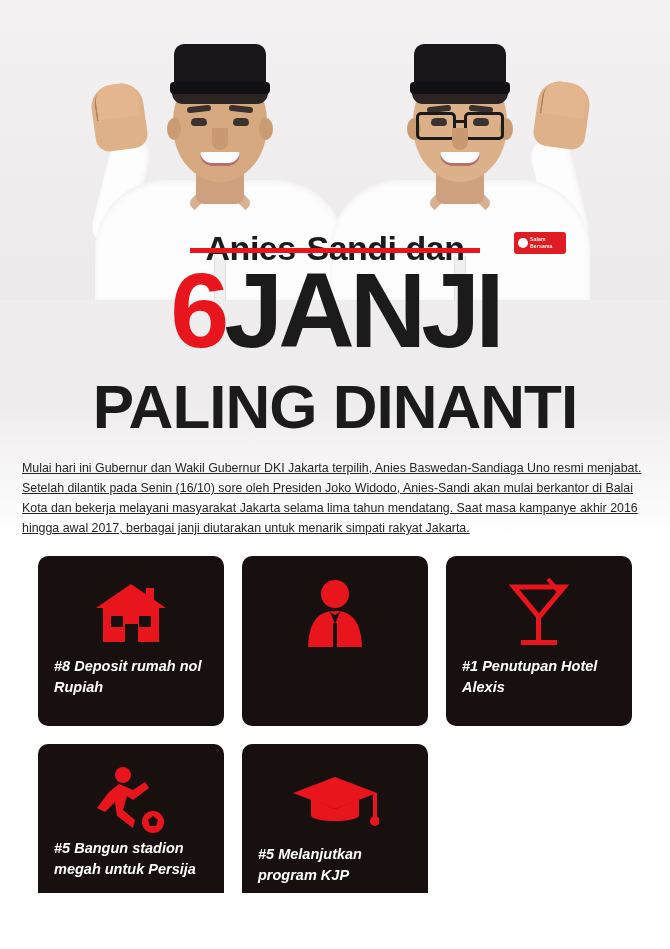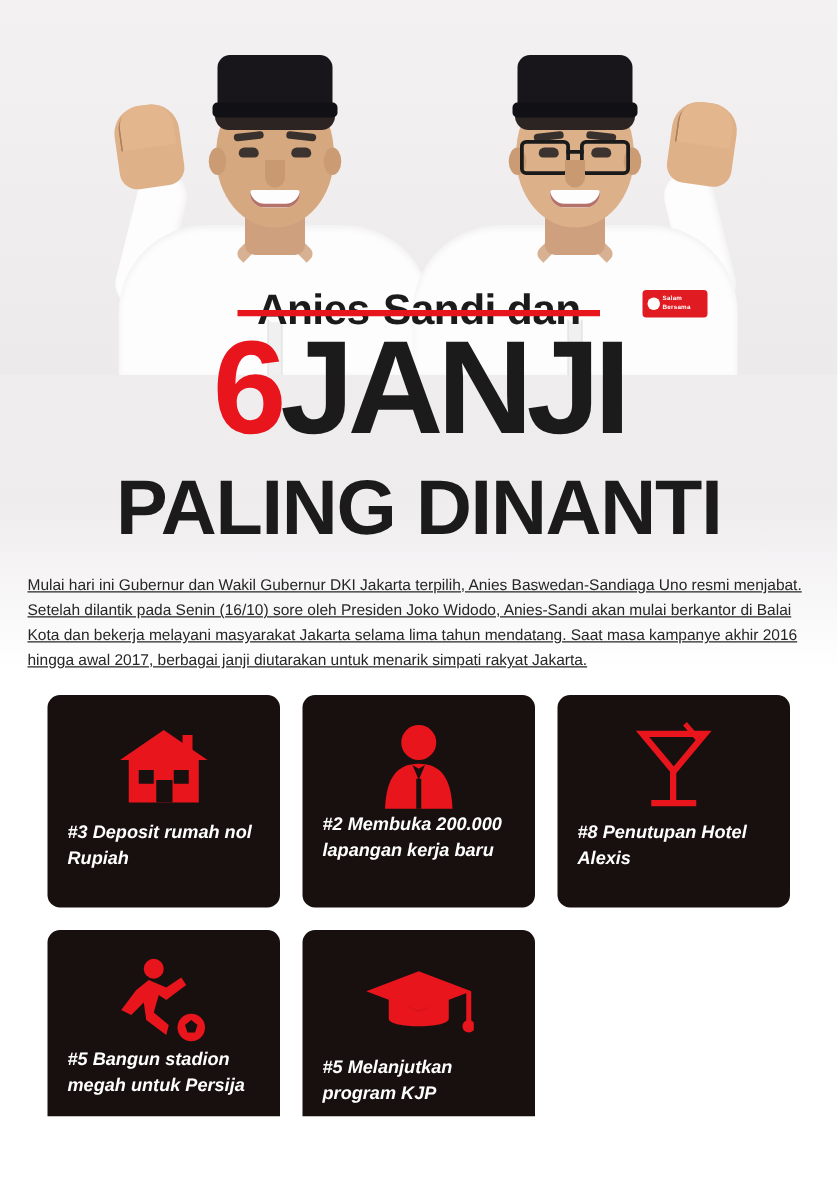--- a/index.html
+++ b/index.html
@@ -404,45 +404,44 @@
       <div class="icon">
         <svg width="74" height="64" viewBox="0 0 74 64" aria-hidden="true">
           <polygon points="37,2 72,26 2,26" fill="#e8151d"></polygon>
           <rect x="9" y="26" width="56" height="34" fill="#e8151d"></rect>
           <rect x="17" y="34" width="12" height="11" fill="#18100f"></rect>
           <rect x="45" y="34" width="12" height="11" fill="#18100f"></rect>
           <rect x="31" y="42" width="13" height="18" fill="#18100f"></rect>
           <rect x="52" y="6" width="8" height="12" fill="#e8151d"></rect>
         </svg>
       </div>
-      <div class="label">#3 Deposit rumah nol Rupiah</div>
+      <div class="label">#8 Deposit rumah nol Rupiah</div>
     </div>
 
     <div class="card two">
       <div class="icon">
         <svg width="62" height="70" viewBox="0 0 62 70" aria-hidden="true">
           <circle cx="31" cy="15" r="14" fill="#e8151d"></circle>
           <path d="M31 32 C13 32 5 44 4 68 L58 68 C57 44 49 32 31 32 Z" fill="#e8151d"></path>
           <path d="M26 33 L31 45 L36 33 L31 36 Z" fill="#18100f"></path>
           <rect x="29" y="44" width="4" height="24" fill="#18100f"></rect>
         </svg>
       </div>
-      <div class="label">#2 Membuka 200.000 lapangan kerja baru</div>
     </div>
 
     <div class="card three">
       <div class="icon">
         <svg width="62" height="74" viewBox="0 0 62 74" aria-hidden="true">
           <polygon points="6,10 56,10 31,40" fill="none" stroke="#e8151d" stroke-width="5"></polygon>
           <rect x="28" y="38" width="5" height="26" fill="#e8151d"></rect>
           <rect x="13" y="63" width="36" height="5" fill="#e8151d"></rect>
           <line x1="40" y1="2" x2="52" y2="16" stroke="#e8151d" stroke-width="4"></line>
         </svg>
       </div>
-      <div class="label">#8  Penutupan Hotel Alexis</div>
+      <div class="label">#1  Penutupan Hotel Alexis</div>
     </div>
 
 
     <div class="card five">
       <div class="icon">
         <svg width="84" height="72" viewBox="0 0 84 72" aria-hidden="true">
           <circle cx="34" cy="9" r="8" fill="#e8151d"></circle>
           <path d="M30 18 L44 24 L56 16 L60 22 L44 34 L38 30 L34 44 L46 54 L44 62 L28 50 L26 36 L16 46 L8 42 L20 26 Z" fill="#e8151d"></path>
           <circle cx="64" cy="56" r="11" fill="#e8151d"></circle>
           <polygon points="64,50 69,54 67,60 61,60 59,54" fill="#18100f"></polygon>

